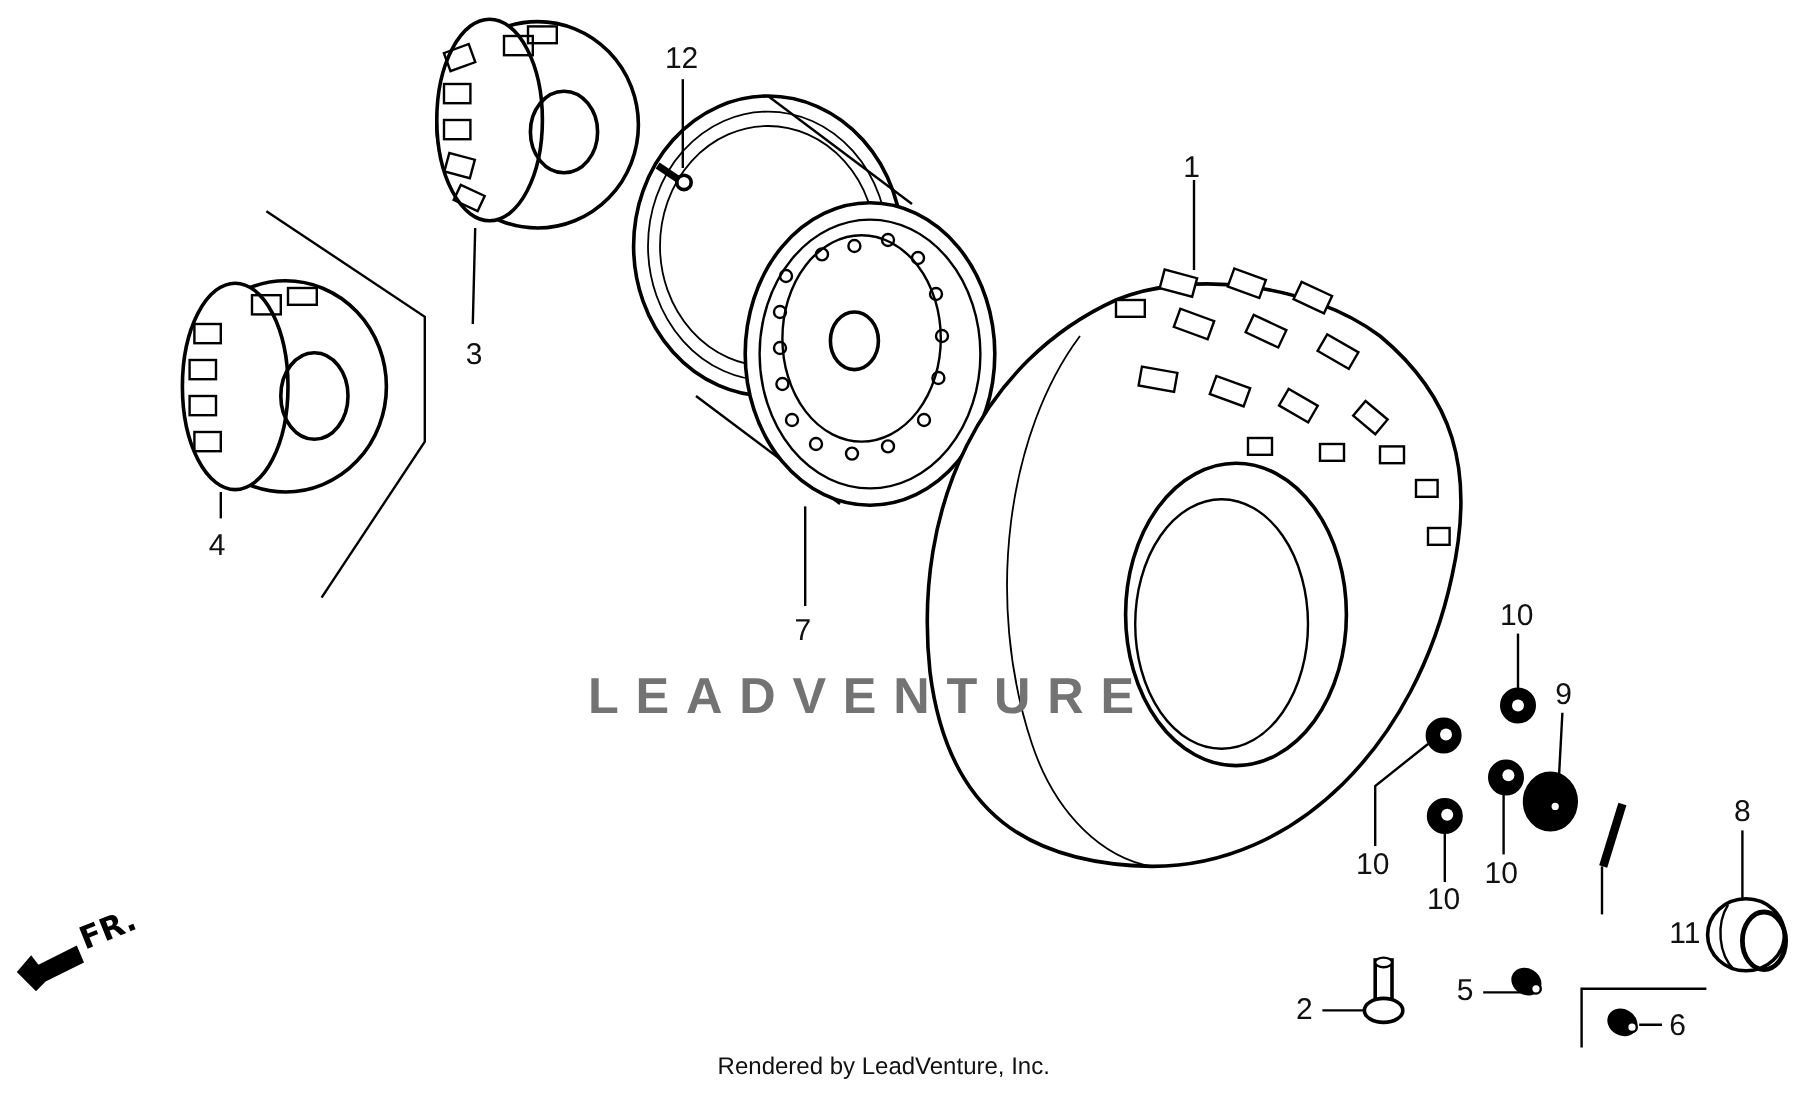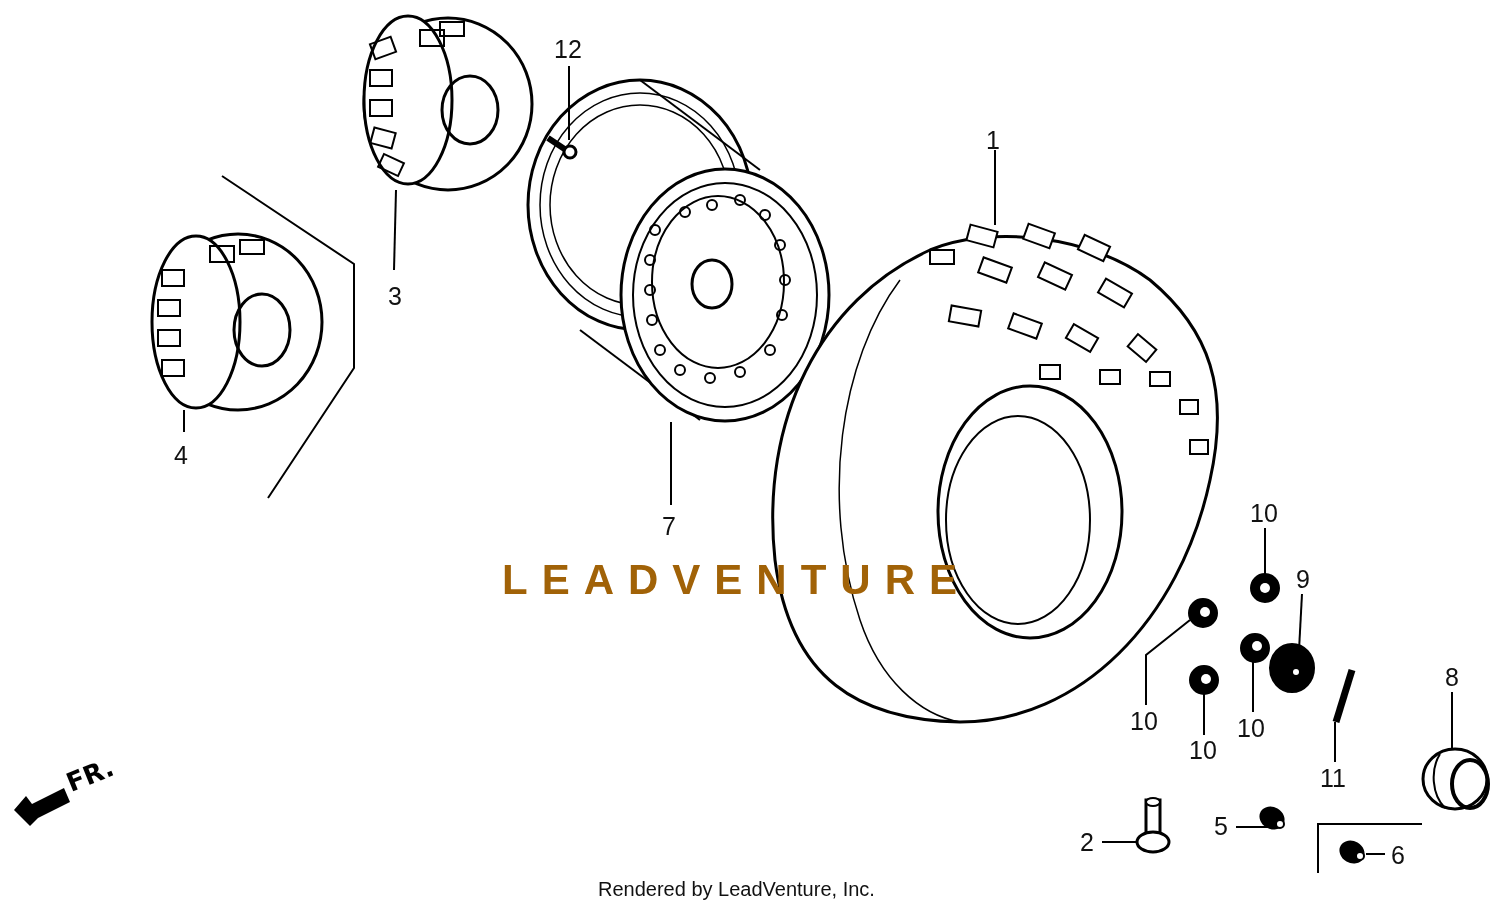--- a/index.html
+++ b/index.html
@@ -1,19 +1,19 @@
 <!DOCTYPE html>
 <html><head>
 <meta charset="utf-8">
 <style>
   html, body { margin:0; padding:0; background:#ffffff; }
   body { width:1500px; height:911px; position:relative; overflow:hidden; font-family:"Liberation Sans", sans-serif; }
   #diagram { position:absolute; left:0; top:0; width:1500px; height:911px; }
   .callout { position:absolute; font-family:Liberation Sans, sans-serif; font-size:25px; color:#111; line-height:1; transform:translate(-50%,-50%); cursor:pointer; }
-  .watermark { position:absolute; left:490px; top:556px; font-family:"Liberation Sans", sans-serif; font-weight:bold; font-size:42px; letter-spacing:14px; color:#a16207;margin-left:12px; }
+  .watermark { position:absolute; left:490px; top:556px; font-family:"Liberation Sans", sans-serif; font-weight:bold; font-size:42px; letter-spacing:14px; color:#737373; }
   .footer { position:absolute; left:598px; top:878px; font-family:Liberation Sans, sans-serif; font-size:20px; color:#111; }
   .fr-label { position:absolute; left:66px; top:760px; font-family:"DejaVu Sans", sans-serif; font-weight:bold; font-size:26px; transform:rotate(-22deg); color:#000; }
 </style>
 </head>
 <body>
 
 <svg id="diagram" viewBox="0 0 1500 911" xmlns="http://www.w3.org/2000/svg">
   <g fill="none" stroke="#000" stroke-width="2">
 
     <g>
@@ -183,16 +183,16 @@
 <div class="callout" style="left:181px;top:455px">4</div>
 <div class="callout" style="left:1221px;top:826px">5</div>
 <div class="callout" style="left:1398px;top:855px">6</div>
 <div class="callout" style="left:669px;top:526px">7</div>
 <div class="callout" style="left:1452px;top:677px">8</div>
 <div class="callout" style="left:1303px;top:579px">9</div>
 <div class="callout" style="left:1264px;top:513px">10</div>
 <div class="callout" style="left:1144px;top:721px">10</div>
 <div class="callout" style="left:1203px;top:750px">10</div>
 <div class="callout" style="left:1251px;top:728px">10</div>
-<div class="callout" style="left:1333px;top:778px">11</div>
+<div class="callout" style="left:1404px;top:778px">11</div>
 <div class="callout" style="left:568px;top:49px">12</div>
 
 <div class="footer">Rendered by LeadVenture, Inc.</div>
 
 </body></html>

